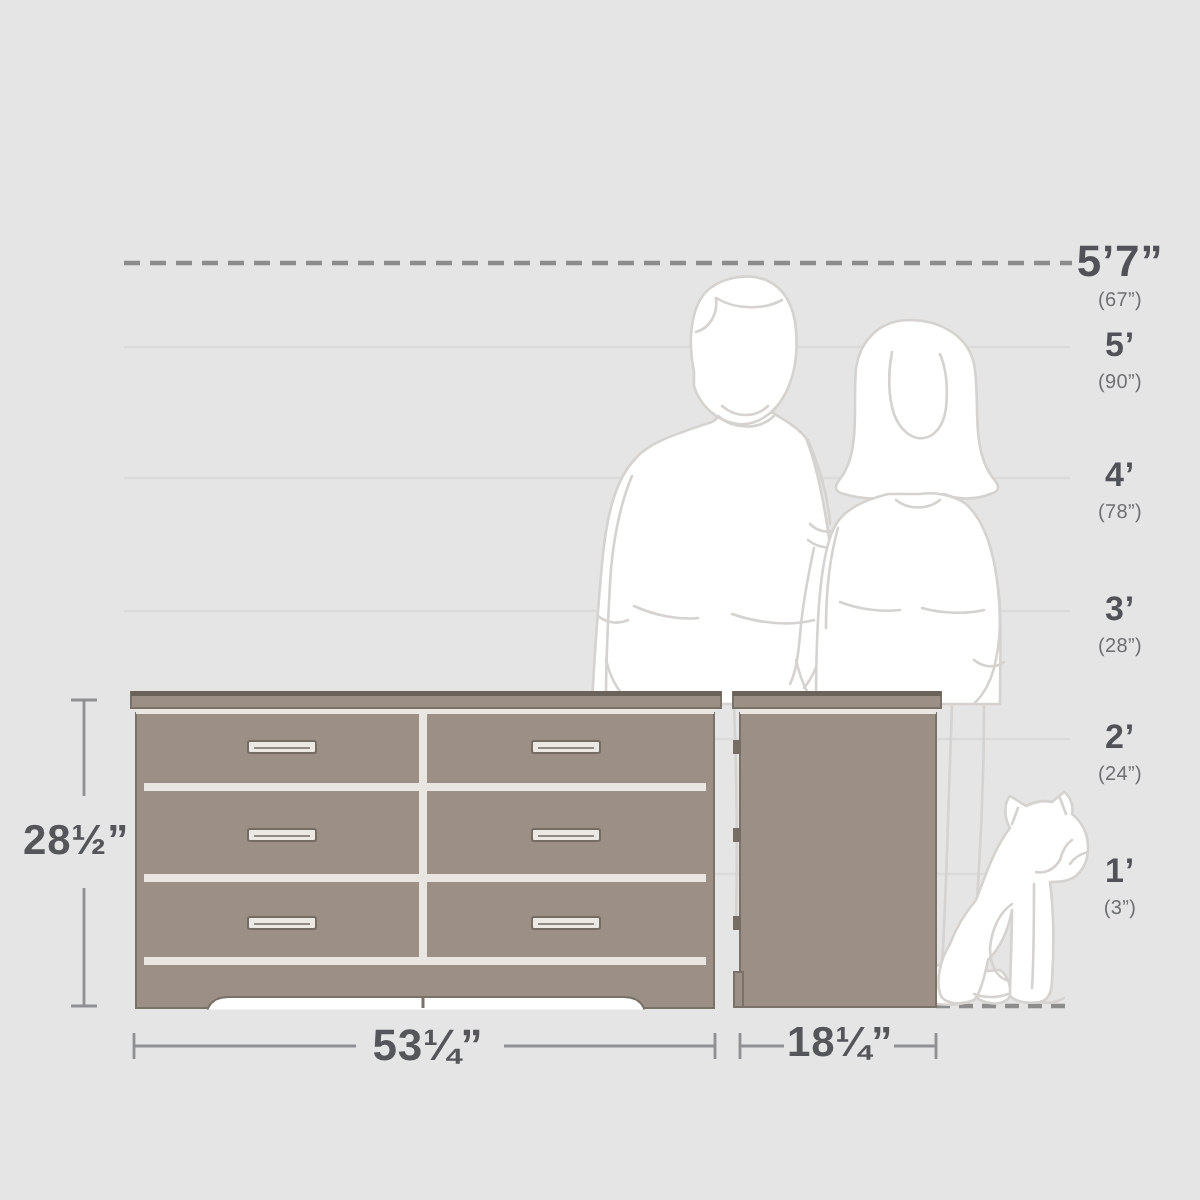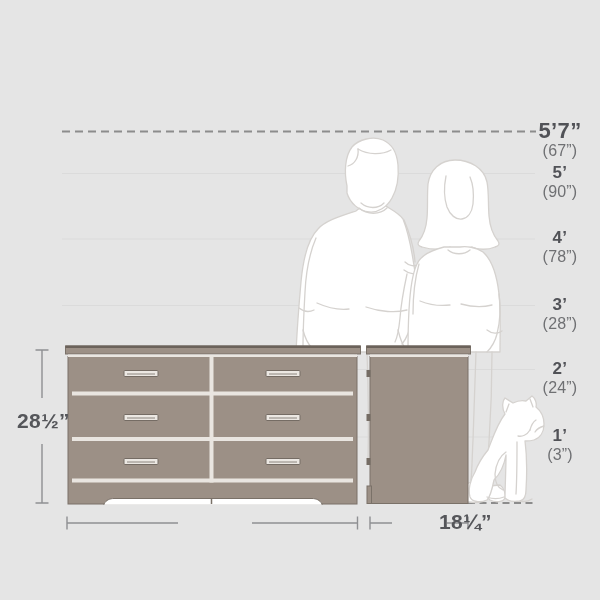--- a/index.html
+++ b/index.html
@@ -4,26 +4,26 @@
 <style>
   html,body{margin:0;padding:0;background:#fff;}
   .stage{
     position:relative;width:600px;height:600px;background:#e5e5e5;overflow:hidden;
     font-family:"Liberation Sans", sans-serif;
     text-decoration:underline;
   }
   .stage svg{position:absolute;left:0;top:0;}
   .mark{position:absolute;left:524px;width:72px;text-align:center;}
   .mark-label{font-weight:bold;font-size:17px;line-height:20px;color:#515257;letter-spacing:.4px;}
-  .mark-sub{font-size:16px;line-height:17px;color:#6f7073;letter-spacing:.2px;}
+  .mark-sub{font-size:10px;line-height:17px;color:#6f7073;letter-spacing:.2px;}
   .mark.big .mark-label{font-size:22px;line-height:23px;}
-  .dim{position:absolute;font-weight:bold;color:#55565a;text-align:right;letter-spacing:.4px;}
+  .dim{position:absolute;font-weight:bold;color:#55565a;text-align:center;letter-spacing:.4px;}
   .dim-height{left:6px;top:409px;width:64px;font-size:21px;}
   .dim-width{left:166px;top:510px;width:96px;font-size:22px;}
-  .dim-depth{left:372px;top:510px;width:96px;font-size:21px;padding-left:24px;}
+  .dim-depth{left:372px;top:510px;width:96px;font-size:21px;}
 </style>
 </head>
 <body>
 
 <div class="stage">
 
   <svg width="600" height="600" viewBox="0 0 600 600">
 
     <g fill="none">
       <path d="M62,131.5 H536" stroke="#8c8c8c" stroke-width="2.2" stroke-dasharray="8,5"></path>
@@ -145,15 +145,16 @@
   <div class="mark" style="top:359px">
     <div class="mark-label">2’</div>
     <div class="mark-sub">(24”)</div>
   </div>
   <div class="mark" style="top:426px">
     <div class="mark-label">1’</div>
     <div class="mark-sub">(3”)</div>
   </div>
 
   <div class="dim dim-height">28½”</div>
+  <div class="dim dim-width">53¼”</div>
   <div class="dim dim-depth">18¼”</div>
 
 </div>
 
 </body></html>

